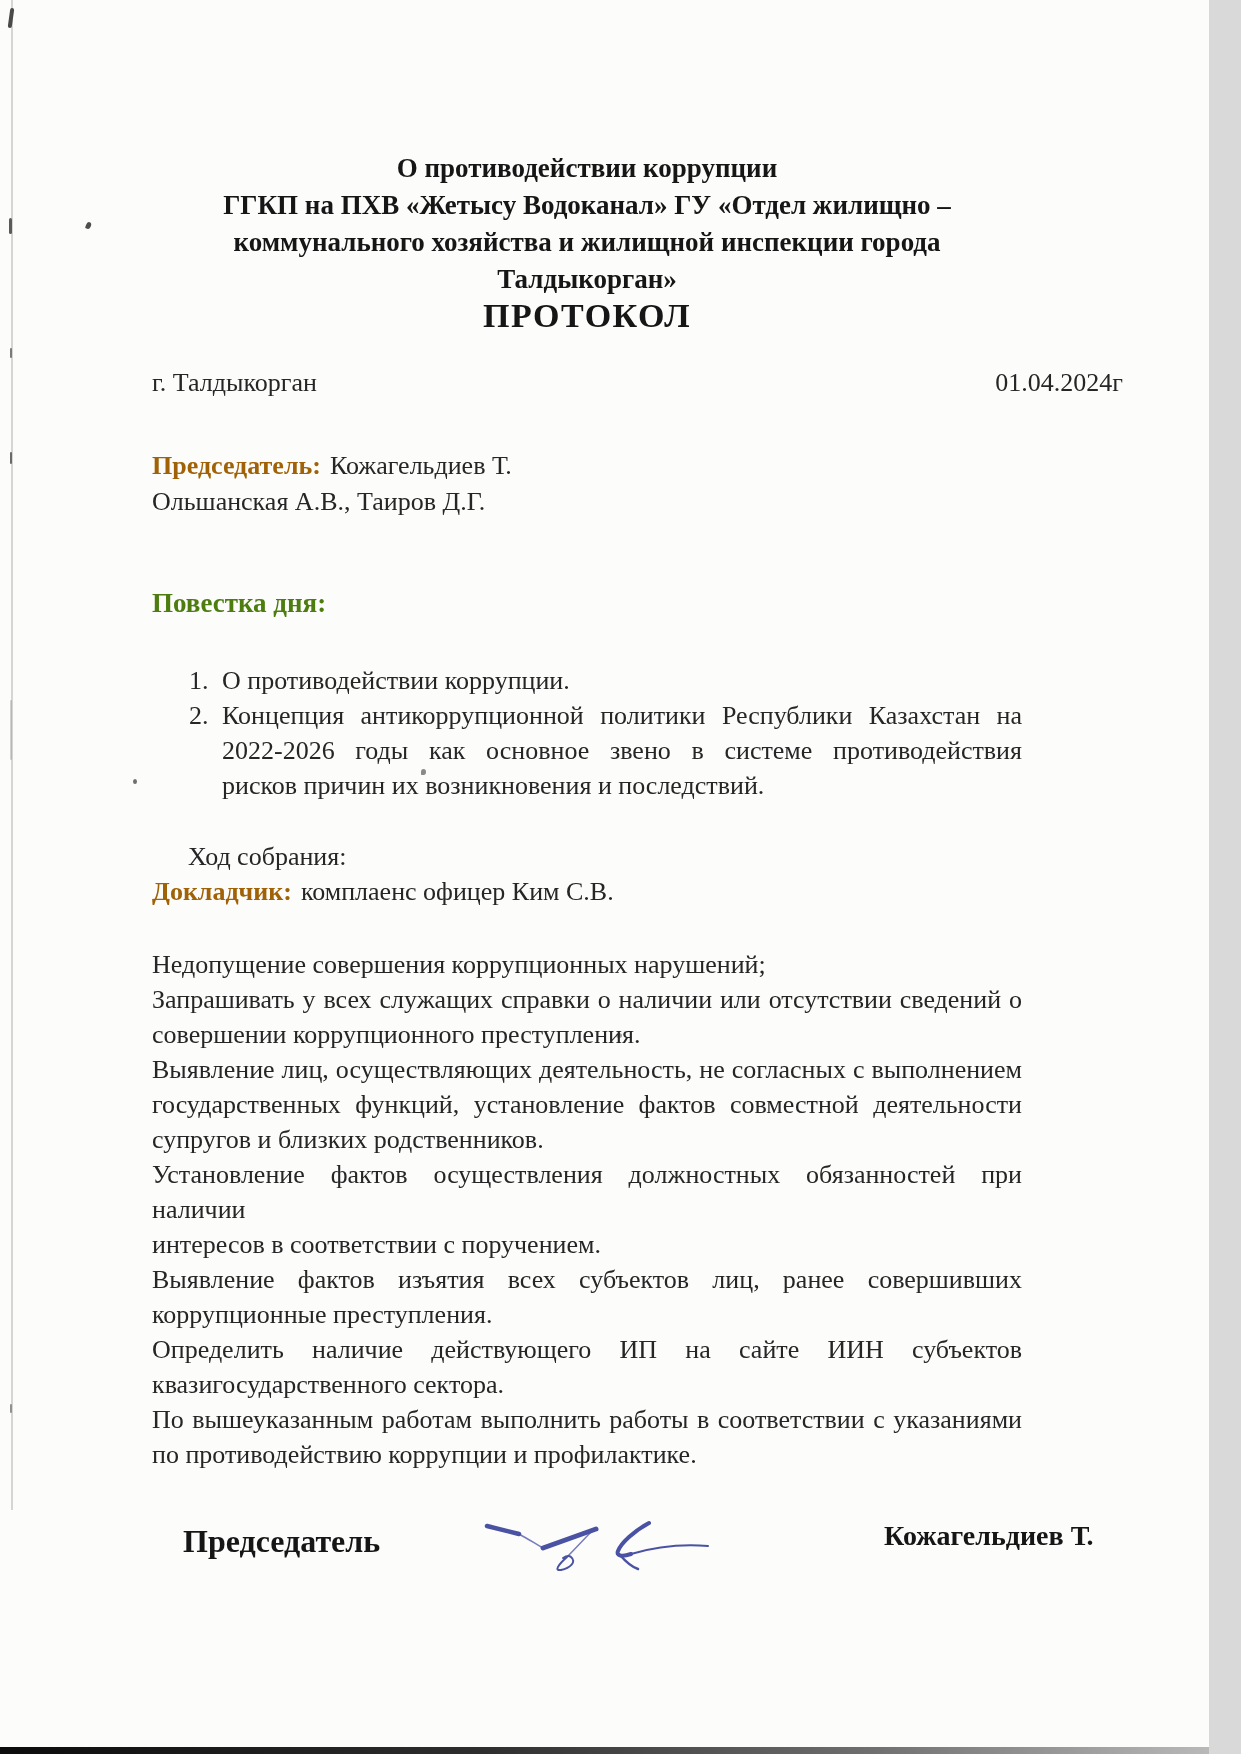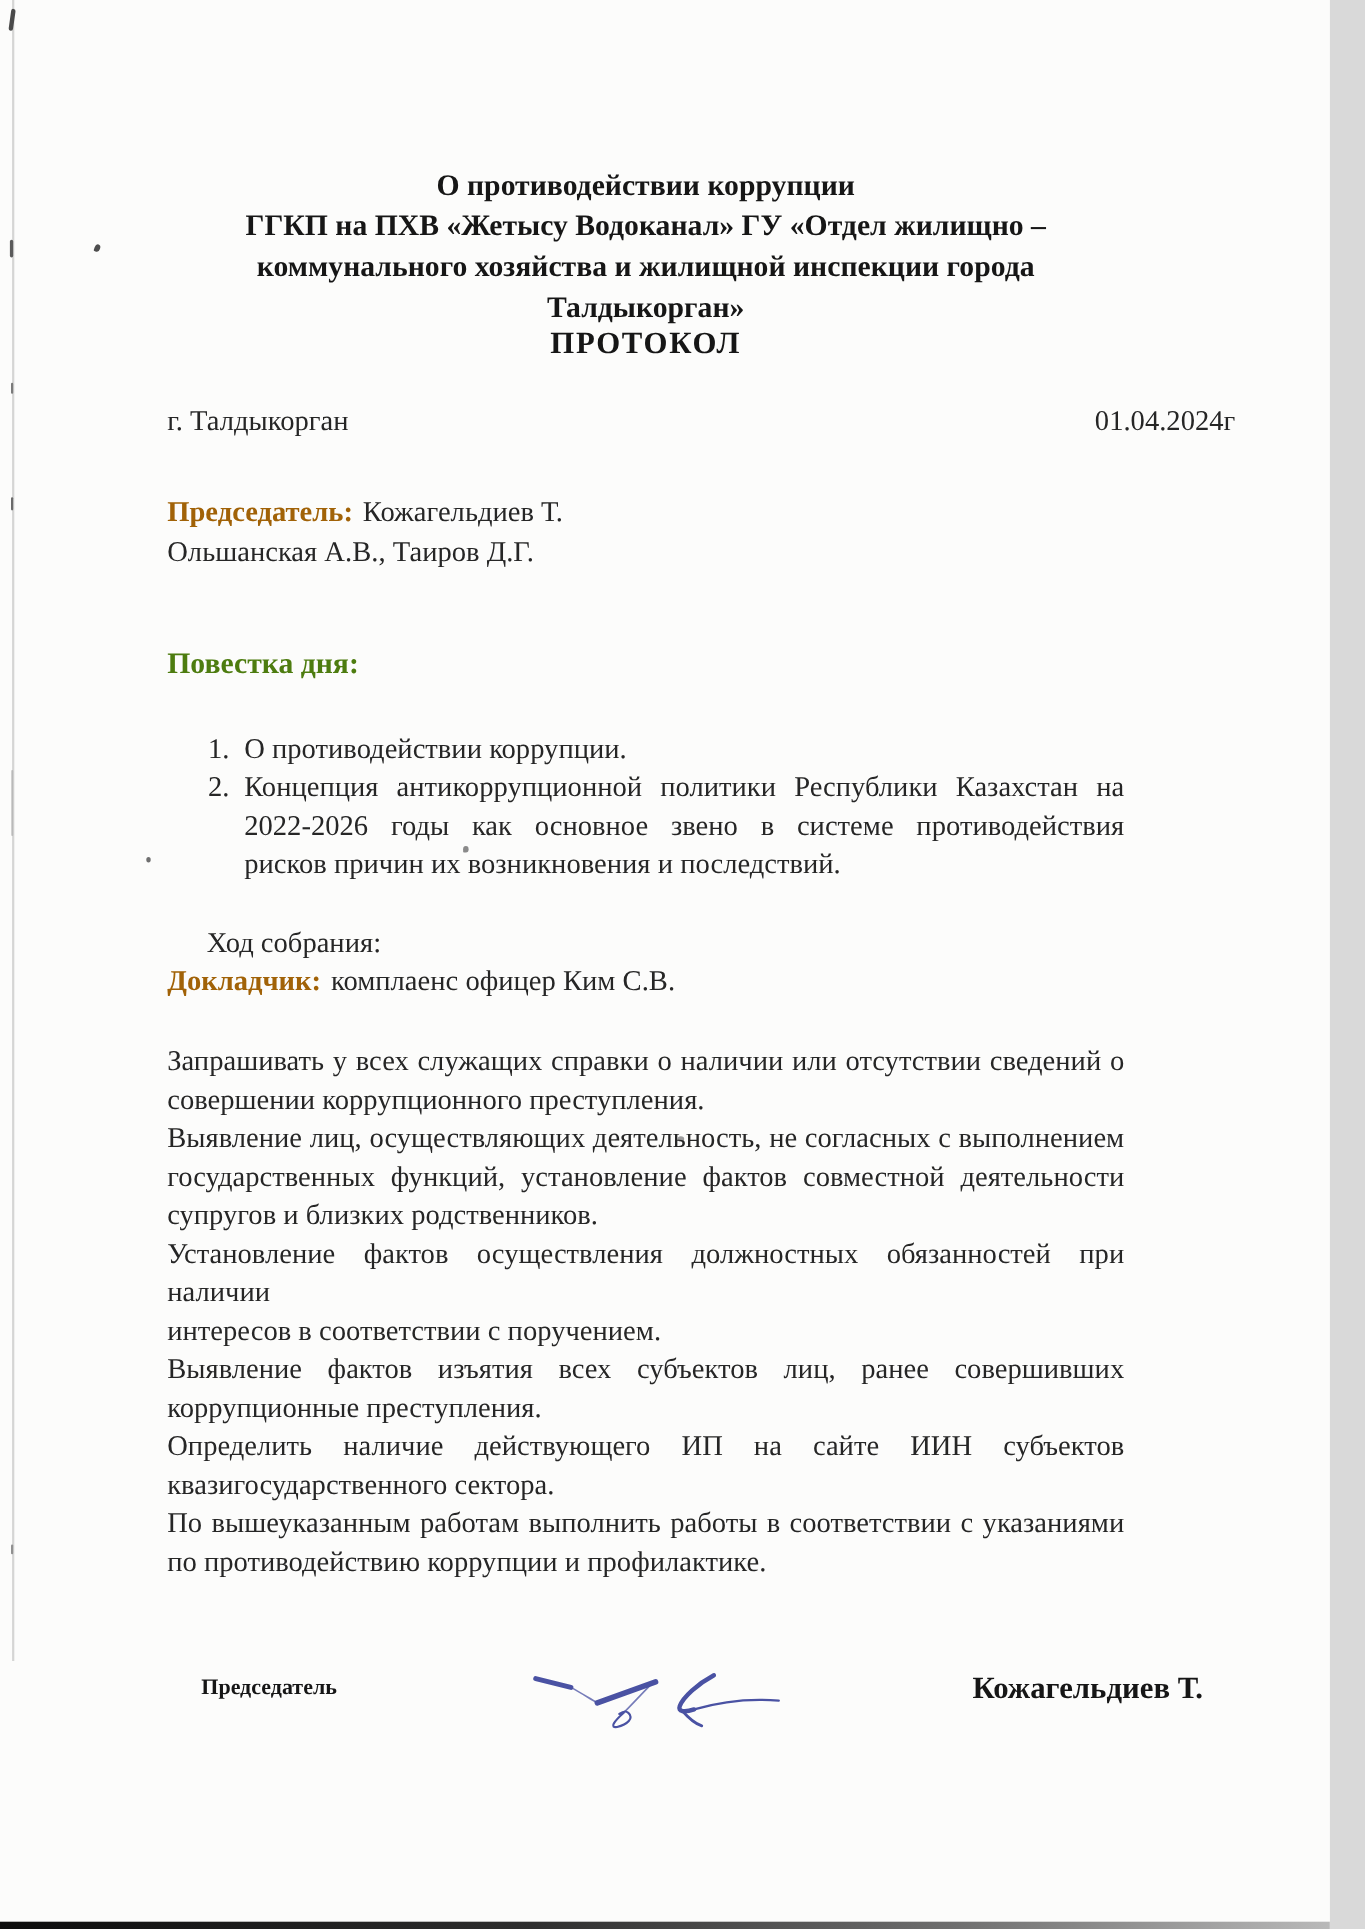--- a/index.html
+++ b/index.html
@@ -1,35 +1,35 @@
 <!DOCTYPE html>
 <html><head>
 <meta charset="utf-8">
 <style>
   html,body{margin:0;padding:0;background:#d9d9d9;}
   .sheet{position:relative;width:1209px;height:1754px;background:#fcfcfb;overflow:hidden;
          font-family:"Liberation Serif","DejaVu Serif",serif;color:#262626;}
   .blk{position:absolute;left:152px;width:870px;}
   .doc-title{top:150px;font-weight:bold;font-size:27px;line-height:37px;text-align:center;color:#161616;}
-  .doc-type{top:297px;font-weight:bold;font-size:28px;letter-spacing:1.5px;text-align:center;color:#161616;font-family:Liberation Serif, serif;}
+  .doc-type{top:297px;font-weight:bold;font-size:34px;letter-spacing:1.5px;text-align:center;color:#161616;font-family:Liberation Serif, serif;}
   .place-date{top:368px;width:971px;display:flex;justify-content:space-between;font-size:26px;}
   .people{top:448px;font-size:26px;line-height:35.5px;}
   .lbl{font-weight:bold;color:#a16207;margin-right:9px;}
   .agenda-head{top:588px;text-align:left;font-weight:bold;font-size:27px;color:#4d7c0f;}
   .agenda{top:663px;font-size:26px;line-height:35px;}
   .ag-item{display:flex;}
   .ag-num{flex:none;width:70px;padding-left:37px;box-sizing:border-box;}
   .ag-text{flex:1;min-width:0;}
   .jl{text-align:justify;text-align-last:justify;}
   .jl.last{text-align-last:left;}
   .course{top:842px;font-size:26px;margin-left:36px;}
   .speaker{top:877px;font-size:26px;}
   .bodytext{top:947px;font-size:26px;line-height:35px;}
   .para{margin:0;}
-  .f-label{position:absolute;left:183px;top:1523px;font-weight:bold;font-size:20px;color:#161616;}
+  .f-label{position:absolute;left:183px;top:1523px;font-weight:bold;font-size:32px;color:#161616;}
   .f-name{position:absolute;left:884px;top:1520px;font-weight:bold;font-size:28px;color:#161616;}
   .sig{position:absolute;left:430px;top:1458px;}
   
   .edge-line{position:absolute;left:11px;top:0;width:2px;height:1510px;background:rgba(110,110,110,.28);}
   .dash{position:absolute;border-radius:2px;}
   .d1{left:9px;top:8px;width:4px;height:20px;background:#4a4a4a;transform:rotate(8deg);}
   .d2{left:9px;top:218px;width:3px;height:16px;background:#5a5a5a;}
   .d3{left:10px;top:348px;width:2px;height:10px;background:#7a7a7a;}
   .d4{left:10px;top:452px;width:2px;height:12px;background:#6a6a6a;}
   .d5{left:10px;top:700px;width:2px;height:60px;background:rgba(130,130,130,.35);}
@@ -98,20 +98,23 @@
   </div>
 
   <div class="blk course">Ход собрания:</div>
 
   <div class="blk speaker">
     <span class="lbl">Докладчик:</span><span>комплаенс офицер Ким С.В.</span>
   </div>
 
   <div class="blk bodytext">
     <div class="para">
+        <div class="jl last">Недопущение совершения коррупционных нарушений;</div>
+      </div>
+    <div class="para">
         <div class="jl">Запрашивать у всех служащих справки о наличии или отсутствии сведений о</div>
         <div class="jl last">совершении коррупционного преступления.</div>
       </div>
     <div class="para">
         <div class="jl">Выявление лиц, осуществляющих деятельность, не согласных с выполнением</div>
         <div class="jl">государственных функций, установление фактов совместной деятельности</div>
         <div class="jl last">супругов и близких родственников.</div>
       </div>
     <div class="para">
         <div class="jl">Установление фактов осуществления должностных обязанностей при наличии</div>

